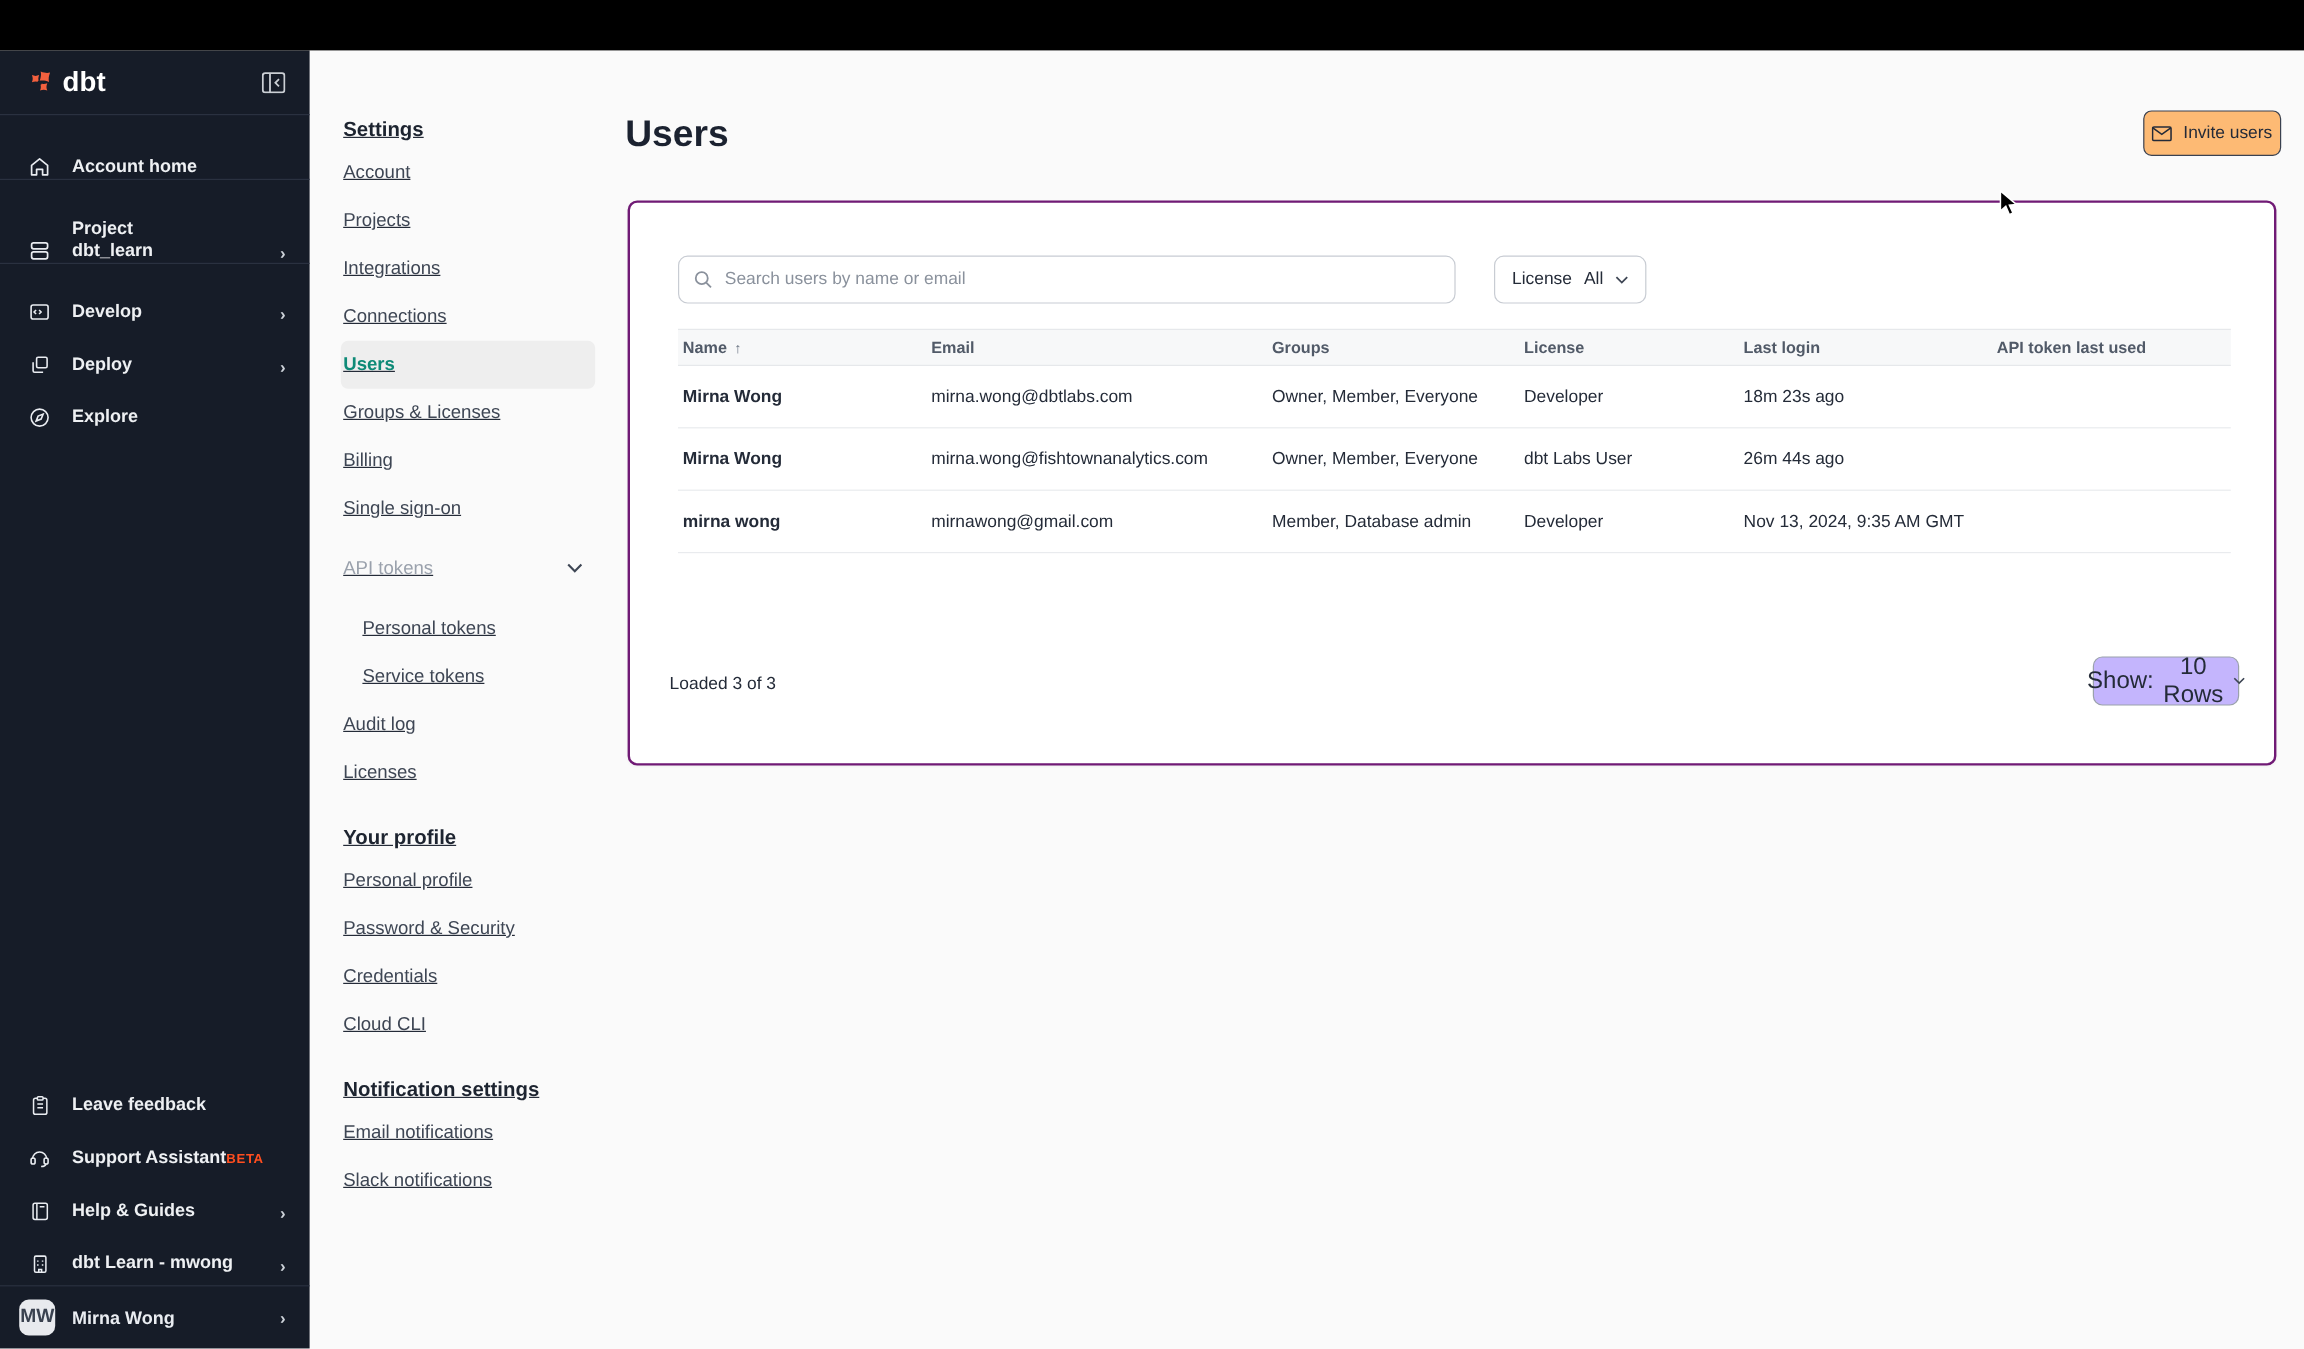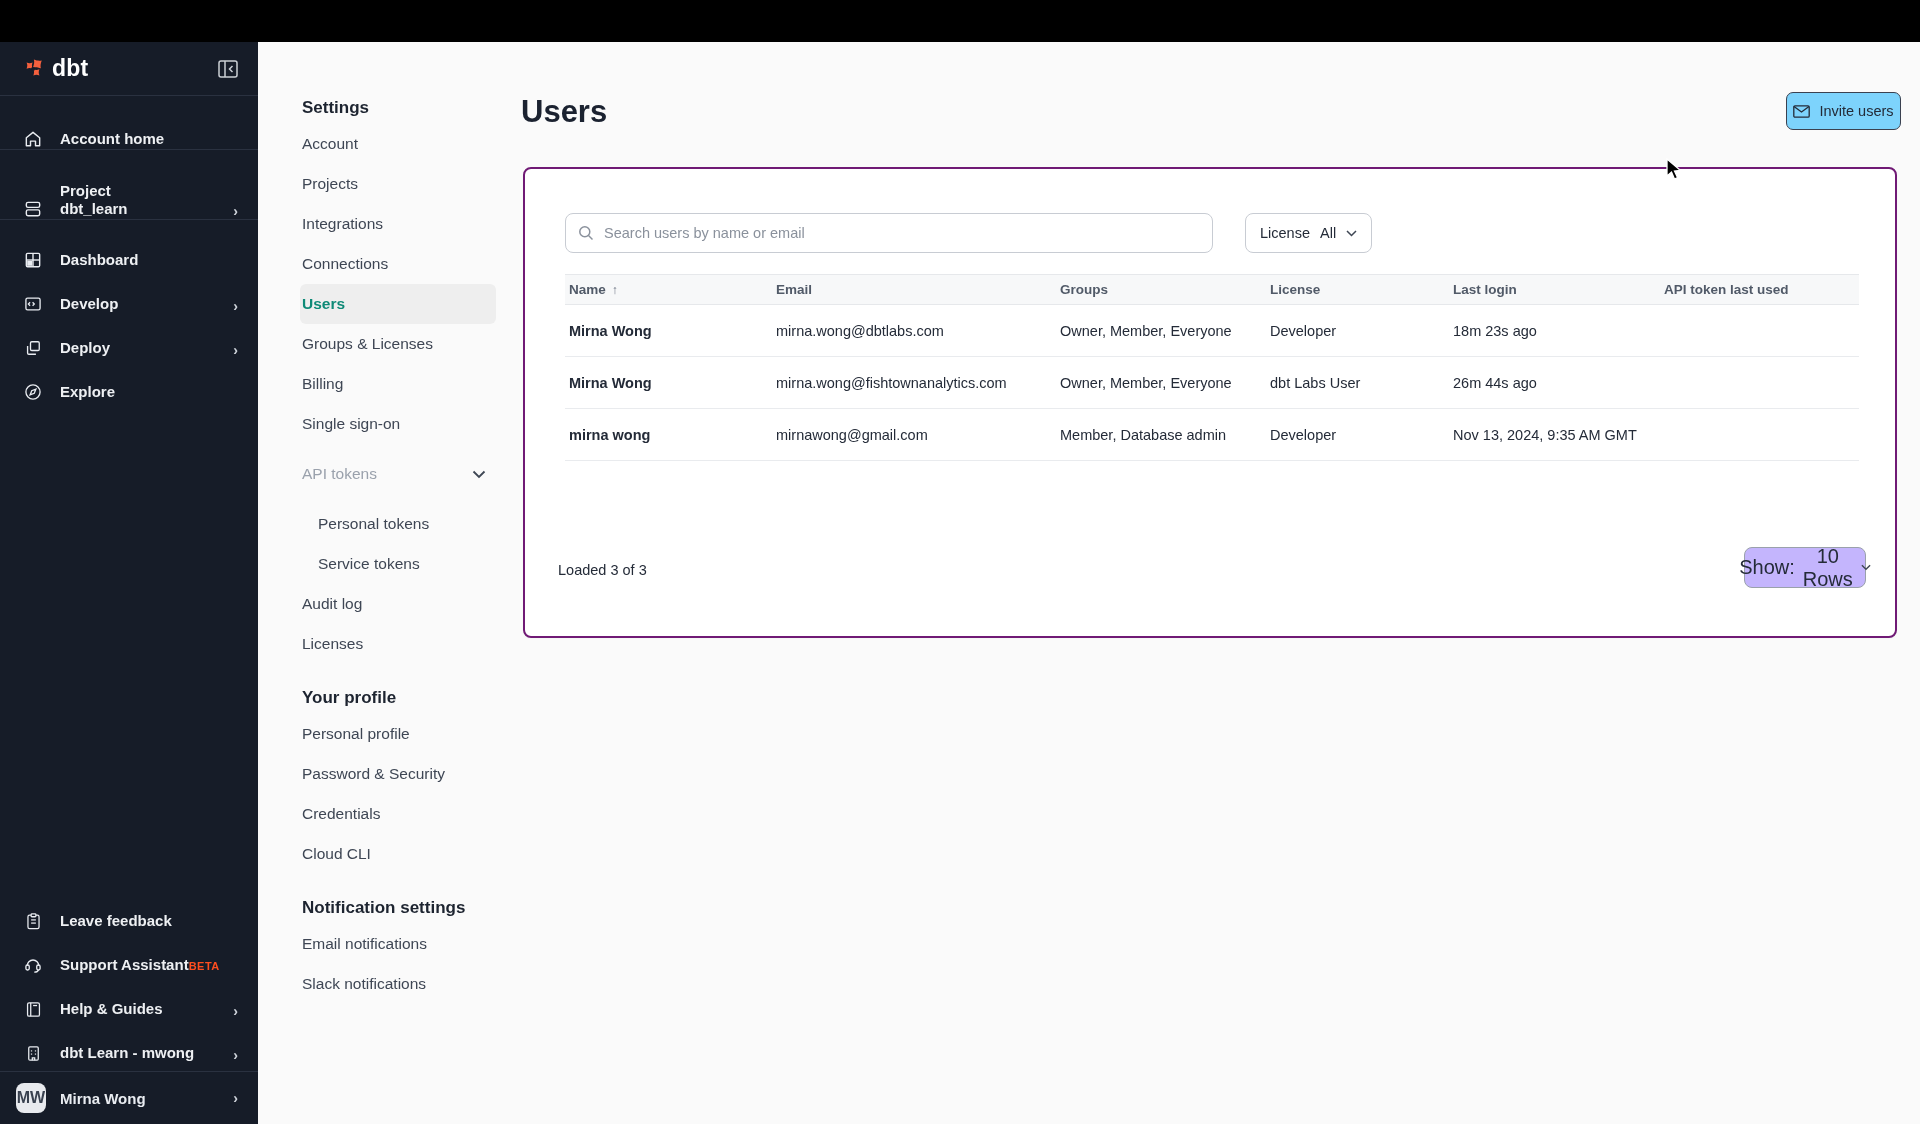--- a/index.html
+++ b/index.html
@@ -45,39 +45,39 @@
 
   .beta-badge { color: #ff4e1f; font-size: 11px; font-weight: 800; letter-spacing: 0.5px; margin-left: 0; }
   .avatar {
     width: 30px; height: 30px; border-radius: 8px; background: #e8eaee; color: #39414f;
     display: flex; align-items: center; justify-content: center;
     font-size: 16px; font-weight: 700; flex-shrink: 0;
   }
   .sb-user-row { height: 52px; display: flex; align-items: center; gap: 14px; padding: 0 20px 0 16px; cursor: pointer; font-size: 15px; font-weight: 700; }
 
   
-  .settings-nav { position: absolute; left: 258px; top: 42px; width: 258px; height: 1082px; padding: 56px 20px 0 44px; }
+  .settings-nav { position: absolute; left: 258px; top: 42px; width: 258px; height: 1082px; padding: 56px 20px 0 28px; text-decoration: underline; }
   .sn-heading { font-size: 17px; font-weight: 700; color: #1d2430; margin-bottom: 6px; }
   .sn-item {
     display: flex; align-items: center; justify-content: space-between;
     height: 40px; font-size: 15.5px; color: #3e4654; cursor: pointer;
     padding: 0 10px 0 0; border-radius: 6px;
   }
   .sn-item.indent { padding-left: 16px; }
   .sn-item.muted { color: #9aa1ac; }
   .sn-item.selected { background: #eeeeee; color: #0e8a77; font-weight: 700; padding-left: 2px; margin-left: -2px; }
   .sn-gap { height: 10px; }
   .sn-section-gap { height: 24px; }
   .sn-chevron { color: #3e4654; }
 
   
   .main-title { position: absolute; left: 521px; top: 94px; font-size: 31px; font-weight: 700; color: #1b2230; }
   .invite-btn {
     position: absolute; left: 1786px; top: 92px; width: 115px; height: 38px;
-    background: #7dd3fc; border: 1px solid #3a4150; border-radius: 7px;
+    background: #fdba74; border: 1px solid #3a4150; border-radius: 7px;
     display: flex; align-items: center; justify-content: center; gap: 9px;
     font-size: 14.5px; font-weight: 400; color: #242b38; cursor: pointer;
   }
 
   .card {
     position: absolute; left: 523px; top: 167px; width: 1374px; height: 471px;
     background: #fff; border: 2px solid #701a75; border-radius: 8px;
     box-shadow: 0 1px 2px rgba(20,25,35,0.03);
   }
 
@@ -174,31 +174,20 @@
       </span>
       <span class="sb-label">
         <span>Project</span>
         <span class="sb-sub">dbt_learn</span>
       </span>
       <span class="sb-chevron">›</span>
     </div>
 
     <div style="height:6px"></div>
 
-    <div class="sb-item">
-      <span class="sb-icon">
-        <svg width="20" height="20" viewBox="0 0 24 24" fill="none" stroke="#e9ecf1" stroke-width="1.7">
-          <rect x="4" y="4" width="16" height="16" rx="1.5"></rect>
-          <line x1="12" y1="4" x2="12" y2="20"></line>
-          <line x1="4" y1="12" x2="20" y2="12"></line>
-          <rect x="5" y="13" width="6" height="6" fill="#e9ecf1" stroke="none"></rect>
-        </svg>
-      </span>
-      <span class="sb-label">Dashboard</span>
-    </div>
 
     <div class="sb-item">
       <span class="sb-icon">
         <svg width="20" height="20" viewBox="0 0 24 24" fill="none" stroke="#e9ecf1" stroke-width="1.6">
           <rect x="3.5" y="5" width="17" height="14" rx="2"></rect>
           <path d="M8.5 10 L6.5 12 L8.5 14"></path>
           <path d="M11.5 10 L13.5 12 L11.5 14"></path>
         </svg>
       </span>
       <span class="sb-label">Develop</span>

